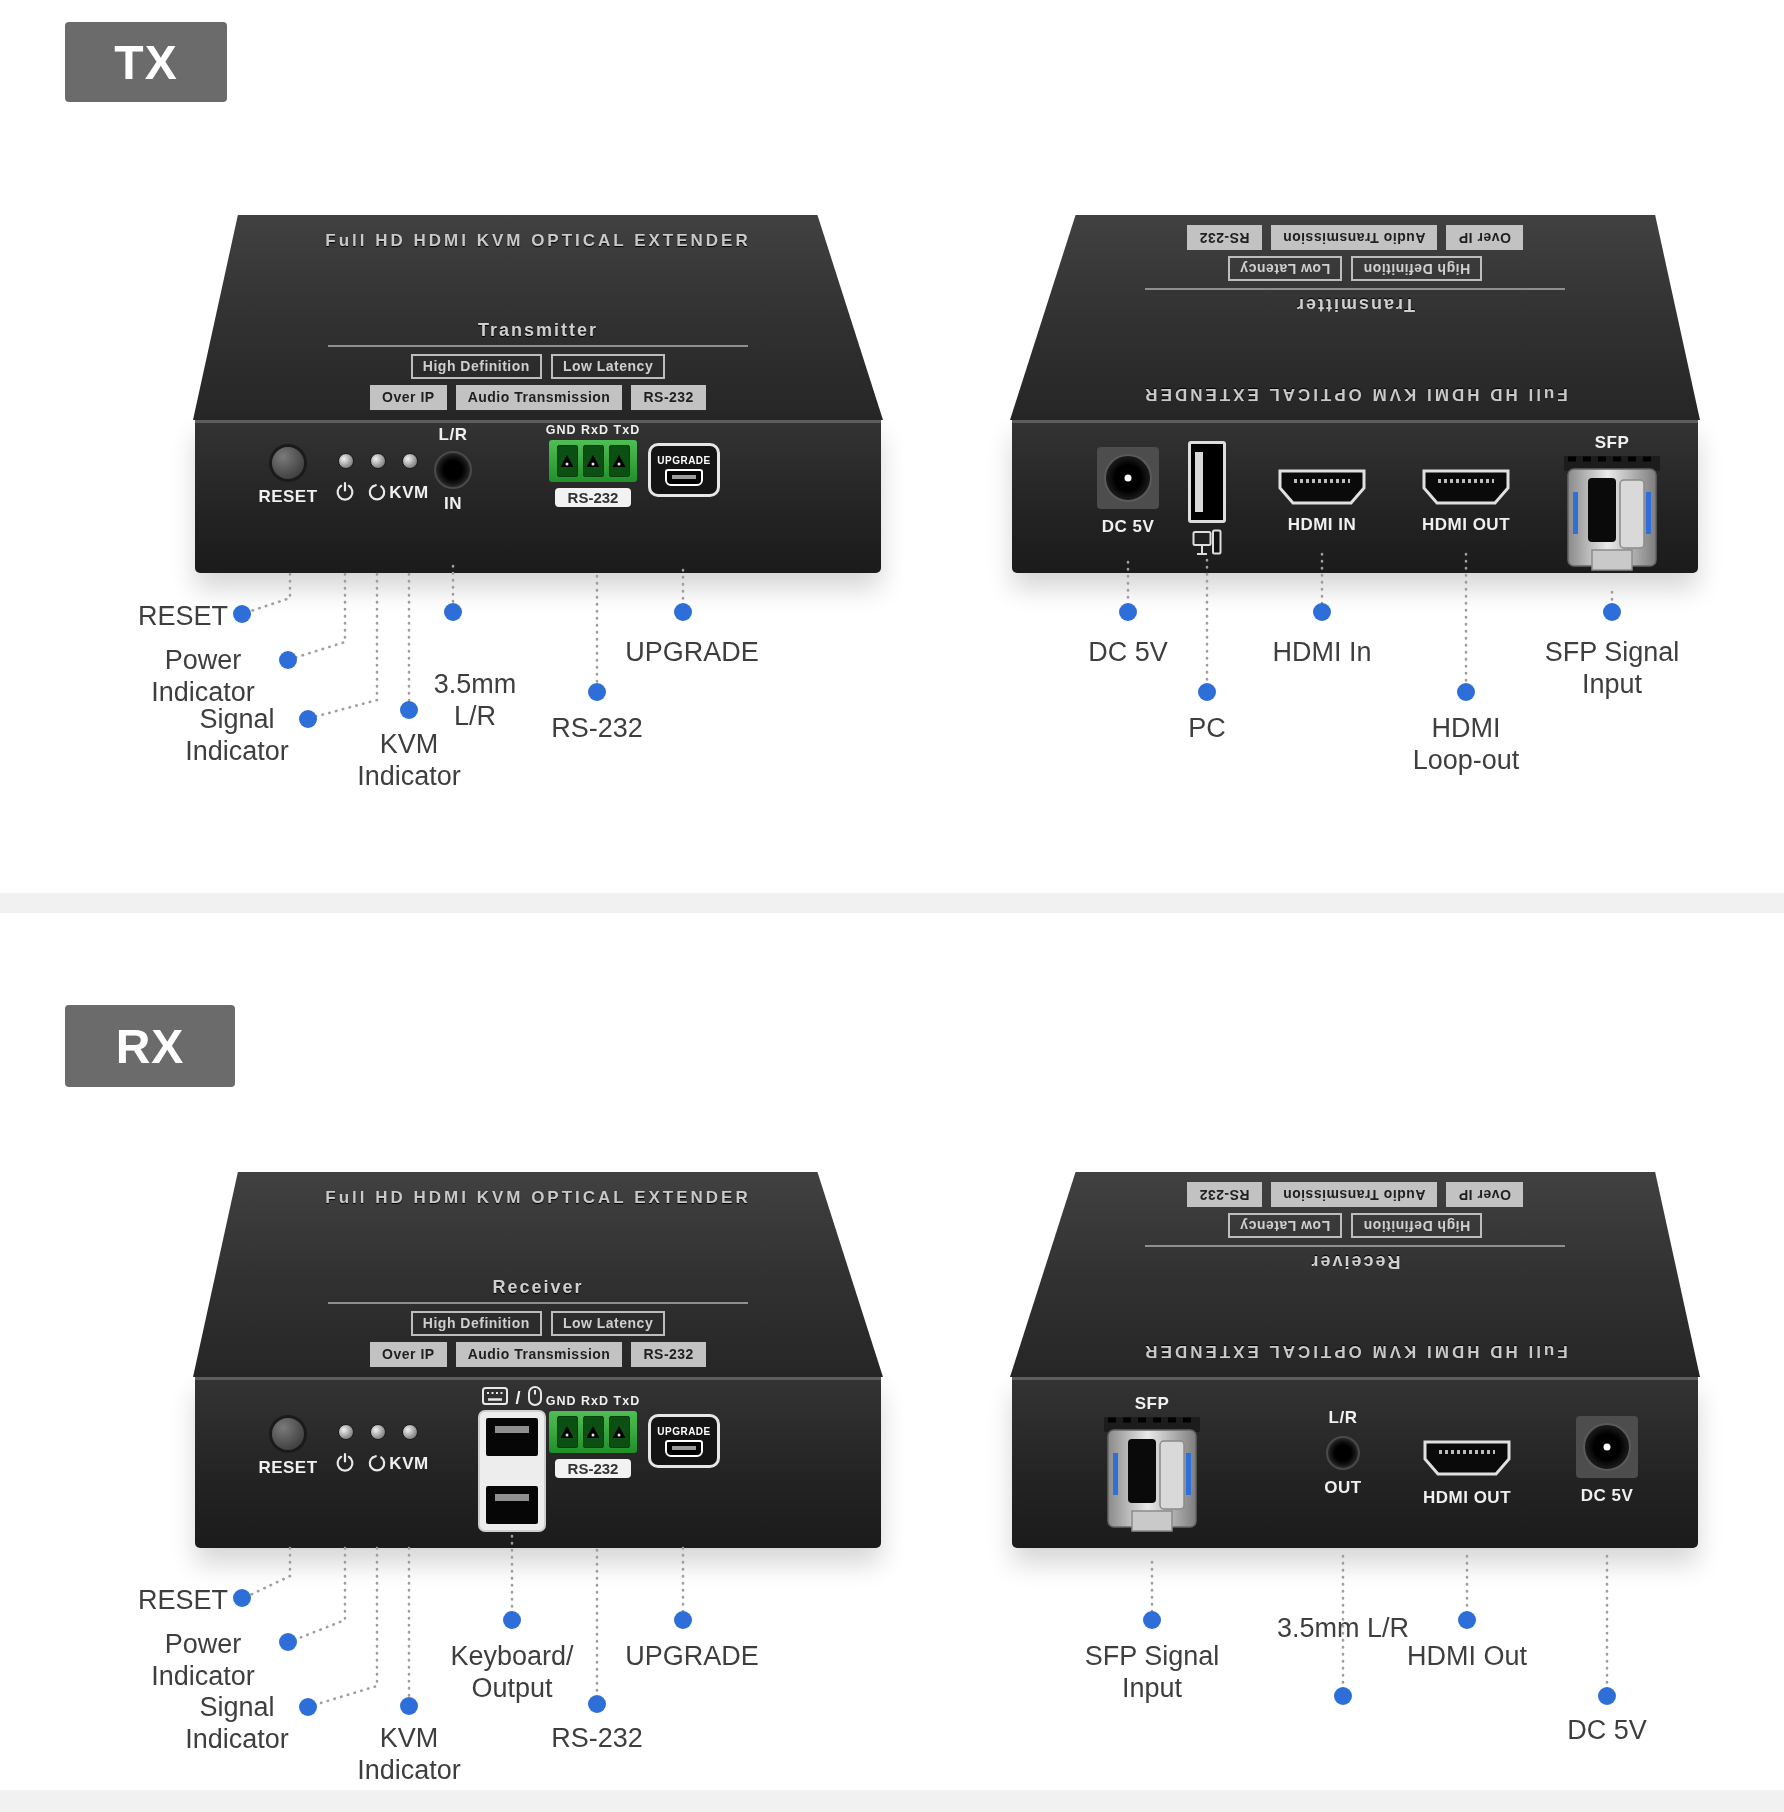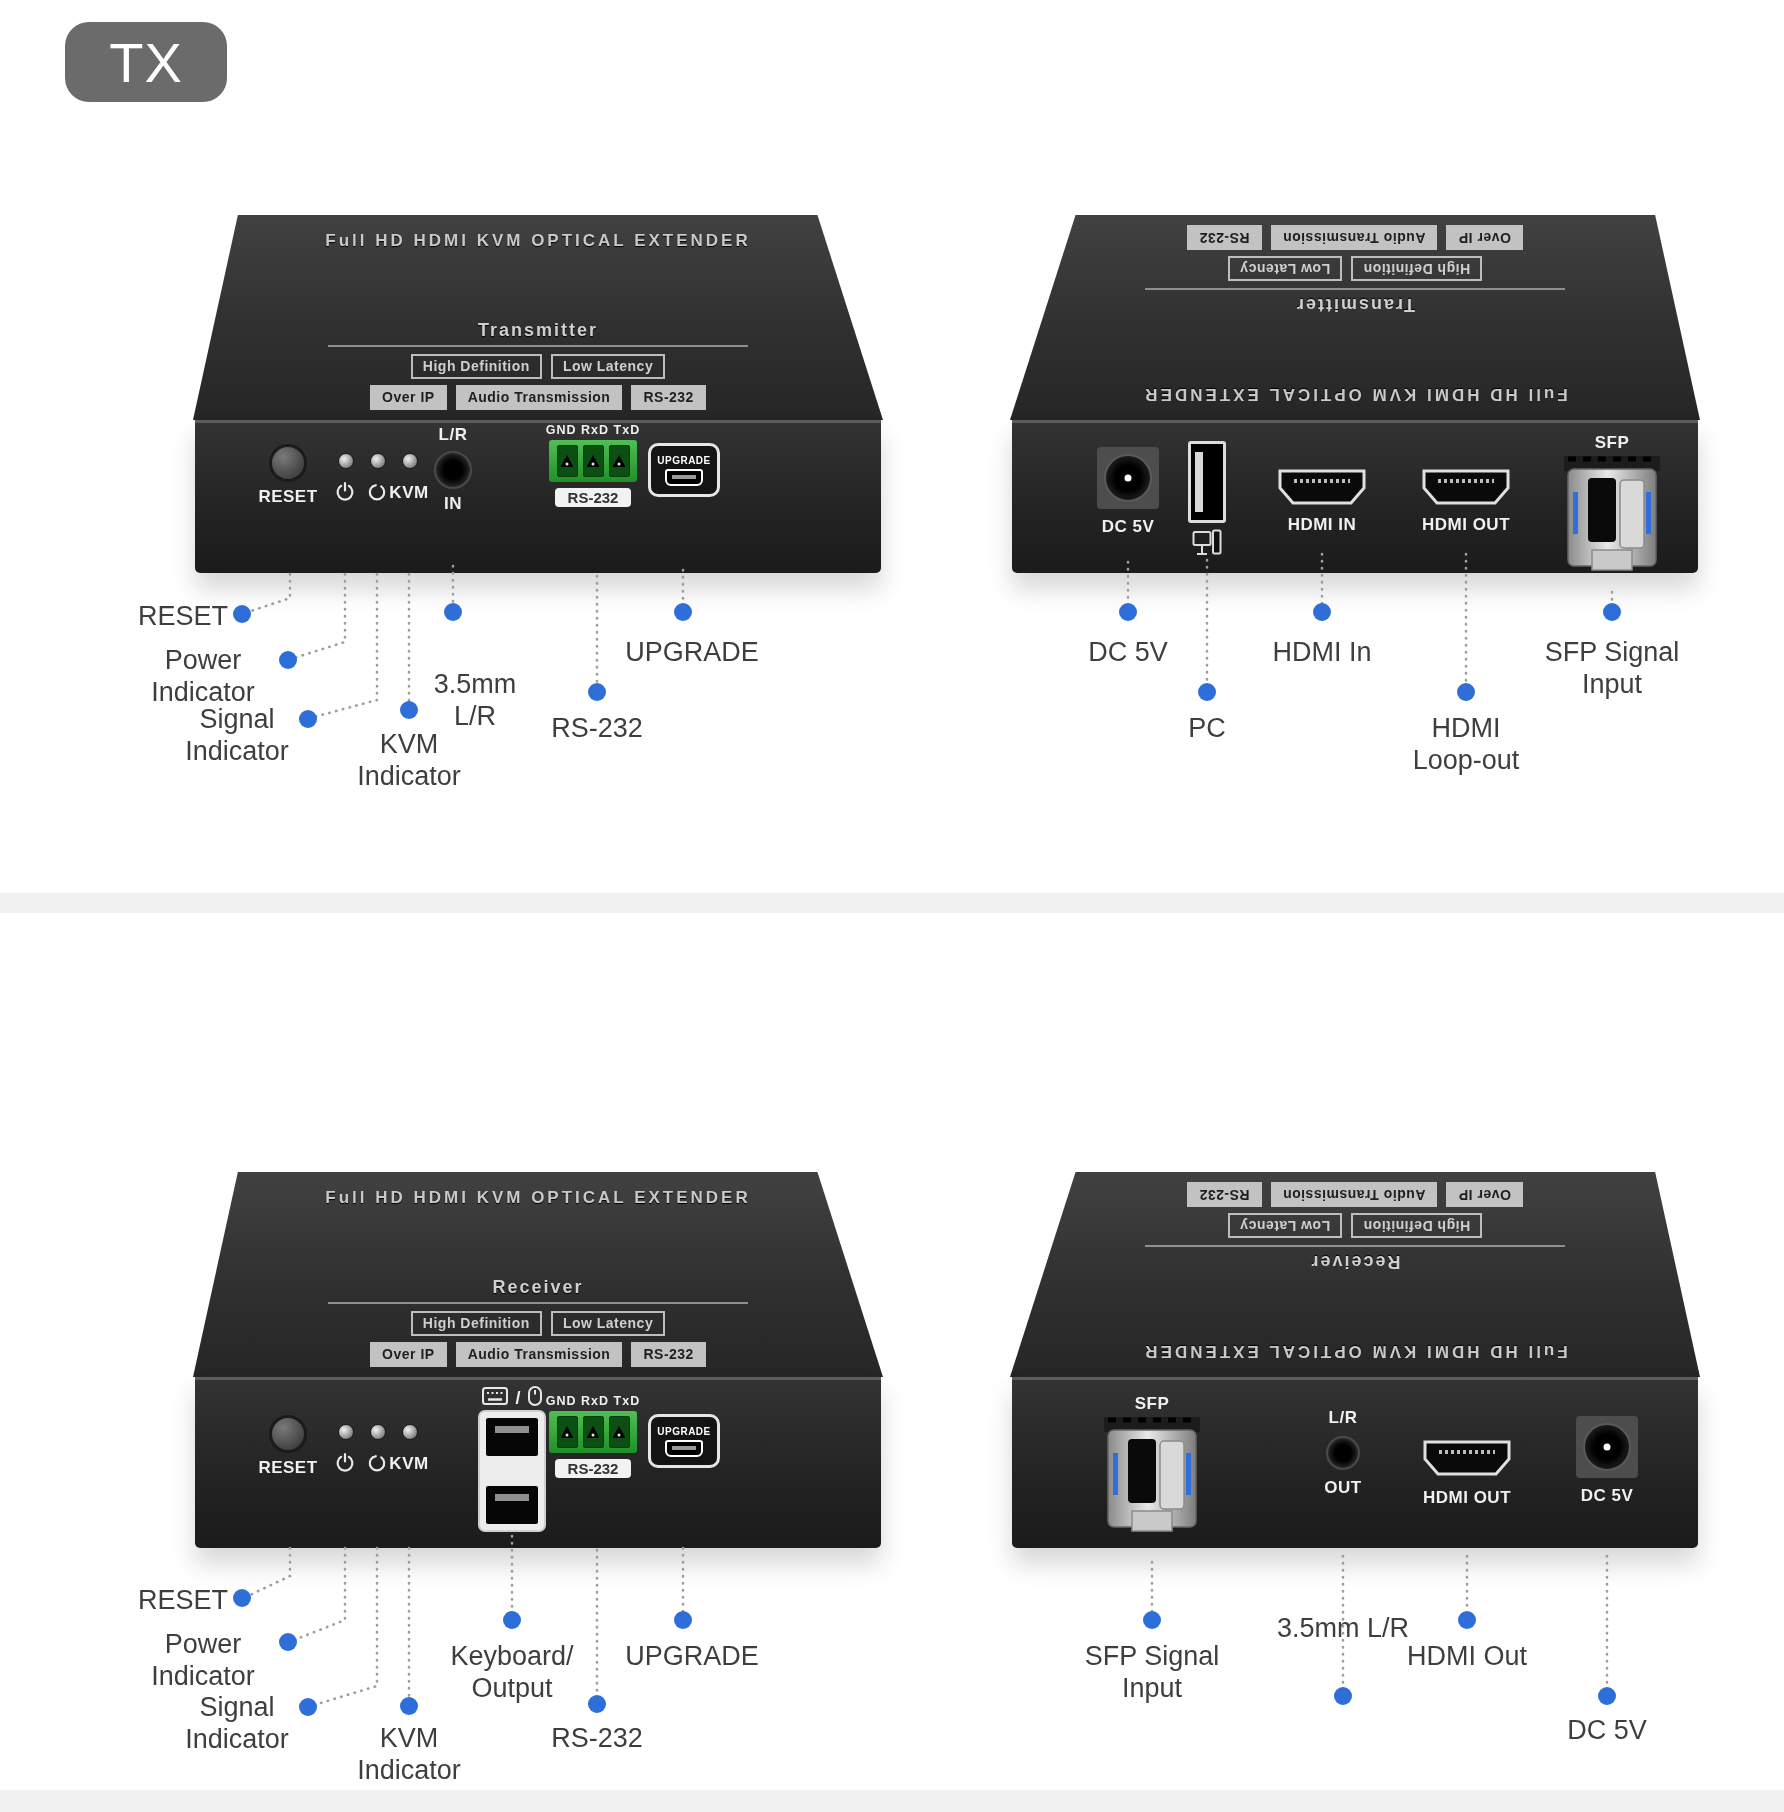--- a/index.html
+++ b/index.html
@@ -1,19 +1,19 @@
 <!DOCTYPE html>
 <html><head>
 <meta charset="utf-8">
 <style>
   html,body{margin:0;padding:0;background:#fff;}
   .canvas{position:relative;width:1784px;height:1812px;background:#ffffff;font-family:"Liberation Sans",sans-serif;overflow:hidden;}
   .abs{position:absolute;}
   
-  .sec-badge{position:absolute;background:#6b6b6b;color:#fff;font-weight:normal;font-size:56px;letter-spacing:1px;display:flex;align-items:center;justify-content:center;border-radius:24px;}
+  .sec-badge{position:absolute;background:#6b6b6b;color:#fff;font-weight:bold;font-size:48px;letter-spacing:1px;display:flex;align-items:center;justify-content:center;border-radius:4px;}
   
   .device-panel{position:absolute;background:linear-gradient(180deg,#414141 0%,#303030 55%,#262626 100%);}
   .panel-inner{position:absolute;inset:0;display:flex;flex-direction:column;align-items:center;justify-content:space-between;padding:16px 0 10px;box-sizing:border-box;}
   .panel-inner.rot{transform:rotate(180deg);}
   .dev-title{font-size:17px;font-weight:bold;letter-spacing:3px;color:#c9c9c9;text-shadow:0 1px 1px #000;}
   .panel-bottom{display:flex;flex-direction:column;align-items:center;}
   .role{font-size:18px;font-weight:bold;letter-spacing:2px;color:#d0d0d0;text-shadow:0 1px 1px #000;}
   .role-line{width:420px;height:2px;background:#8f8f8f;margin:4px auto 2px;}
   .badge-row{display:flex;gap:9px;justify-content:center;margin-top:5px;}
   .fbadge{font-size:14px;font-weight:bold;letter-spacing:.5px;padding:1px 10px;line-height:19px;white-space:nowrap;}
@@ -242,20 +242,21 @@
     <span>HDMI</span>
       <span>Loop-out</span>
   </div>
   <div class="co" style="left:1522px;top:636px;width:180px;">
     <span>SFP Signal</span>
       <span>Input</span>
   </div>
 
   <div class="divider" style="top:893px;height:20px;"></div>
 
+  <div class="sec-badge" style="left:65px;top:1005px;width:170px;height:82px;">RX</div>
 
   <div class="device-panel" style="left:193px;top:1172px;width:690px;height:205px;clip-path:polygon(6.5% 0,90.5% 0,100% 100%,0 100%);">
     <div class="panel-inner">
       <div class="dev-title">Full HD HDMI KVM OPTICAL EXTENDER</div>
       <div class="panel-bottom">
         <div class="role">Receiver</div>
         <div class="role-line"></div>
         <div class="badge-row">
           <span class="fbadge outline">High Definition</span>
           <span class="fbadge outline">Low Latency</span>

